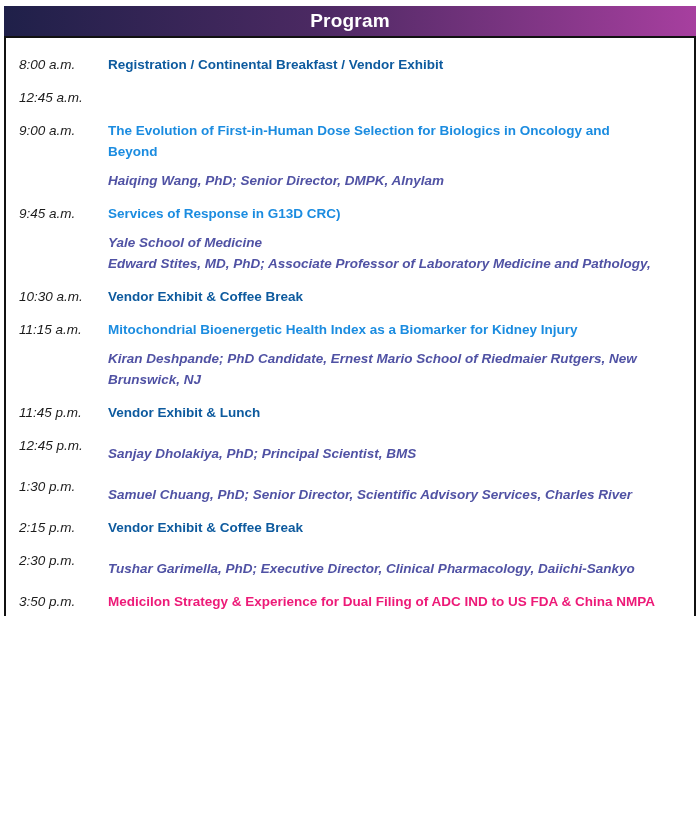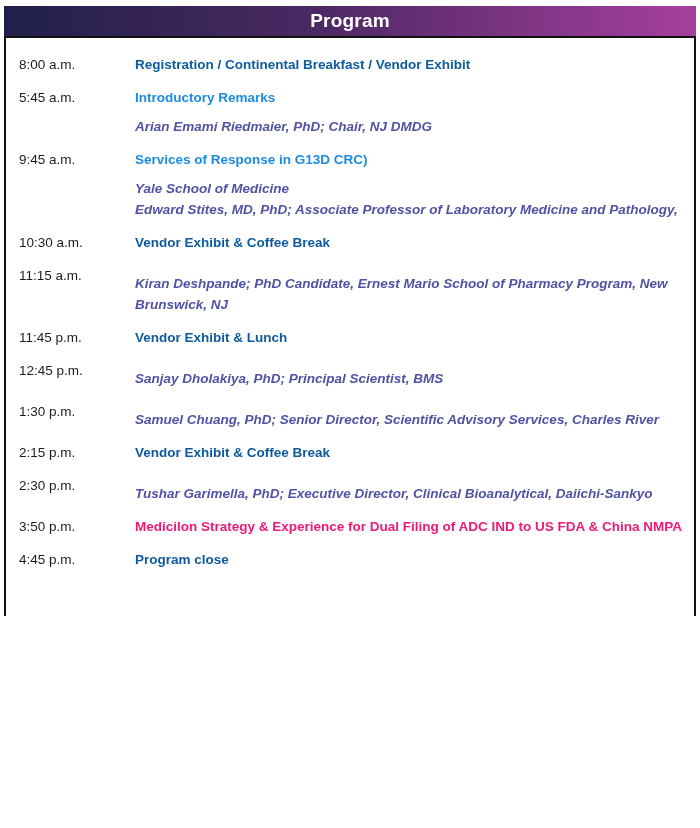--- a/index.html
+++ b/index.html
@@ -41,22 +41,23 @@
     align-items: flex-start;
     margin-bottom: 12px;
   }
   .entry:last-child { margin-bottom: 0; }
   .time-cell {
     flex: 0 0 89px;
     font-size: 13.5px;
     line-height: 21px;
     color: var(--time-color);
     white-space: nowrap;
+    font-style: italic;
   }
-  .content-cell { flex: 1 1 auto; min-width: 0; margin-left: 27px; }
+  .content-cell { flex: 1 1 auto; min-width: 0; }
   .entry-title {
     font-size: 13.5px;
     font-weight: 700;
     line-height: 21px;
   }
   .entry-title.t-dark   { color: var(--title-dark); }
   .entry-title.t-bright { color: var(--title-bright); }
   .entry-title.t-pink   { color: var(--title-pink); }
   .entry-speaker {
     margin-top: 8px;
@@ -78,27 +79,31 @@
   <div class="schedule-table" id="schedule">
       <div class="entry">
         <div class="time-cell">8:00 a.m.</div>
         <div class="content-cell">
           <div class="entry-title t-dark">
             <span class="line">Registration / Continental Breakfast / Vendor Exhibit</span>
           </div>
         </div>
       </div>
       <div class="entry">
-        <div class="time-cell">5:45 a.m.</div>
+        <div class="time-cell">12:45 a.m.</div>
+      </div>
+      <div class="entry">
+        <div class="time-cell">9:00 a.m.</div>
         <div class="content-cell">
           <div class="entry-title t-bright">
-            <span class="line">Introductory Remarks</span>
+            <span class="line">The Evolution of First-in-Human Dose Selection for Biologics in Oncology and</span>
+            <span class="line">Beyond</span>
           </div>
           <div class="entry-speaker">
-            <span class="line">Arian Emami Riedmaier, PhD; Chair, NJ DMDG</span>
+            <span class="line">Haiqing Wang, PhD; Senior Director, DMPK, Alnylam</span>
           </div>
         </div>
       </div>
       <div class="entry">
         <div class="time-cell">9:45 a.m.</div>
         <div class="content-cell">
           <div class="entry-title t-bright">
             <span class="line">Services of Response in G13D CRC)</span>
           </div>
           <div class="entry-speaker">
@@ -111,22 +116,25 @@
         <div class="time-cell">10:30 a.m.</div>
         <div class="content-cell">
           <div class="entry-title t-dark">
             <span class="line">Vendor Exhibit &amp; Coffee Break</span>
           </div>
         </div>
       </div>
       <div class="entry">
         <div class="time-cell">11:15 a.m.</div>
         <div class="content-cell">
+          <div class="entry-title t-bright">
+            <span class="line">Mitochondrial Bioenergetic Health Index as a Biomarker for Kidney Injury</span>
+          </div>
           <div class="entry-speaker">
-            <span class="line">Kiran Deshpande; PhD Candidate, Ernest Mario School of Pharmacy Program, New</span>
+            <span class="line">Kiran Deshpande; PhD Candidate, Ernest Mario School of Riedmaier Rutgers, New</span>
             <span class="line">Brunswick, NJ</span>
           </div>
         </div>
       </div>
       <div class="entry">
         <div class="time-cell">11:45 p.m.</div>
         <div class="content-cell">
           <div class="entry-title t-dark">
             <span class="line">Vendor Exhibit &amp; Lunch</span>
           </div>
@@ -153,21 +161,21 @@
         <div class="content-cell">
           <div class="entry-title t-dark">
             <span class="line">Vendor Exhibit &amp; Coffee Break</span>
           </div>
         </div>
       </div>
       <div class="entry">
         <div class="time-cell">2:30 p.m.</div>
         <div class="content-cell">
           <div class="entry-speaker">
-            <span class="line">Tushar Garimella, PhD; Executive Director, Clinical Bioanalytical, Daiichi-Sankyo</span>
+            <span class="line">Tushar Garimella, PhD; Executive Director, Clinical Pharmacology, Daiichi-Sankyo</span>
           </div>
         </div>
       </div>
       <div class="entry">
         <div class="time-cell">3:50 p.m.</div>
         <div class="content-cell">
           <div class="entry-title t-pink">
             <span class="line">Medicilon Strategy &amp; Experience for Dual Filing of ADC IND to US FDA &amp; China NMPA</span>
           </div>
         </div>

